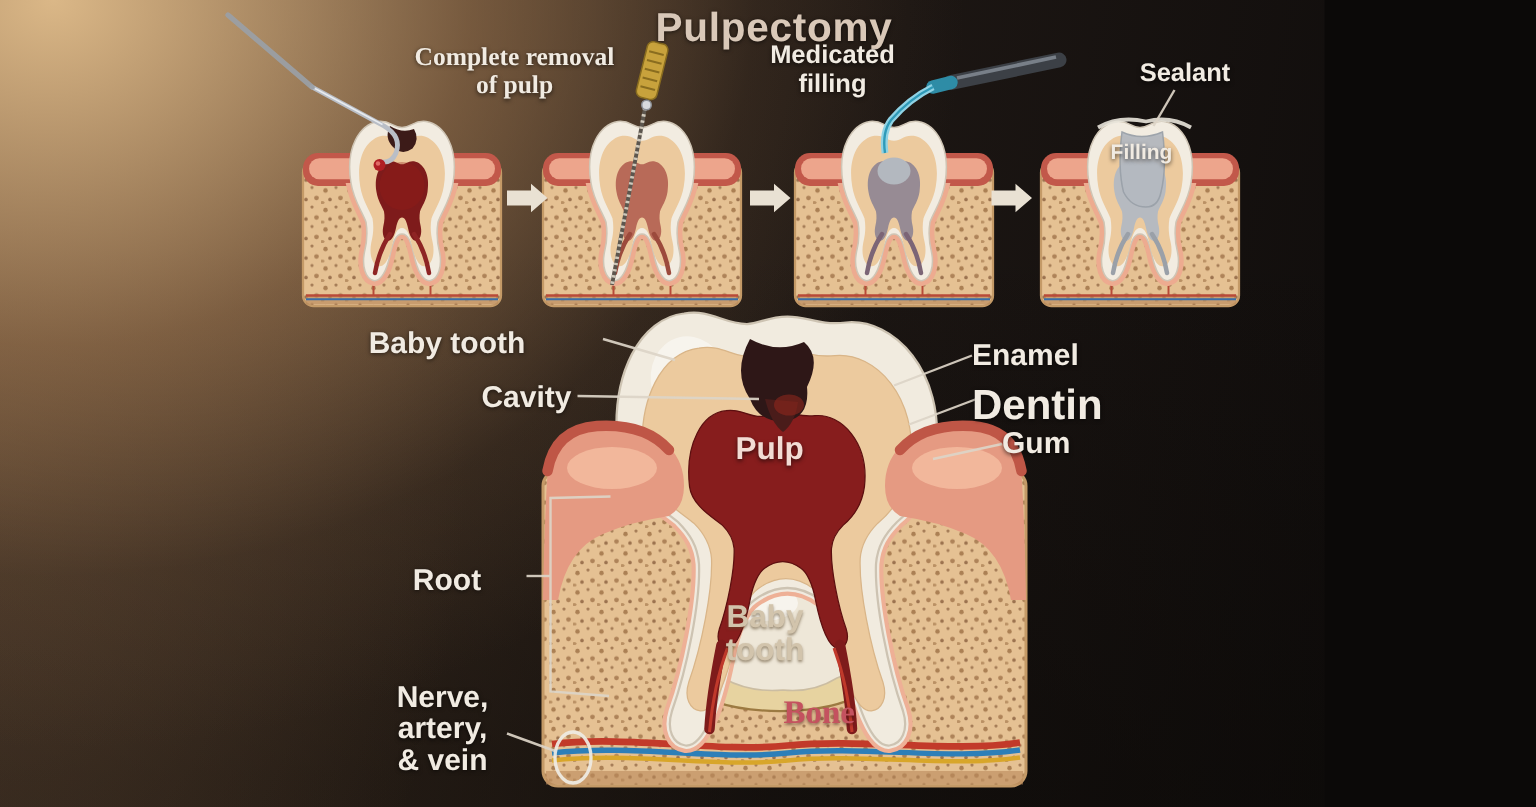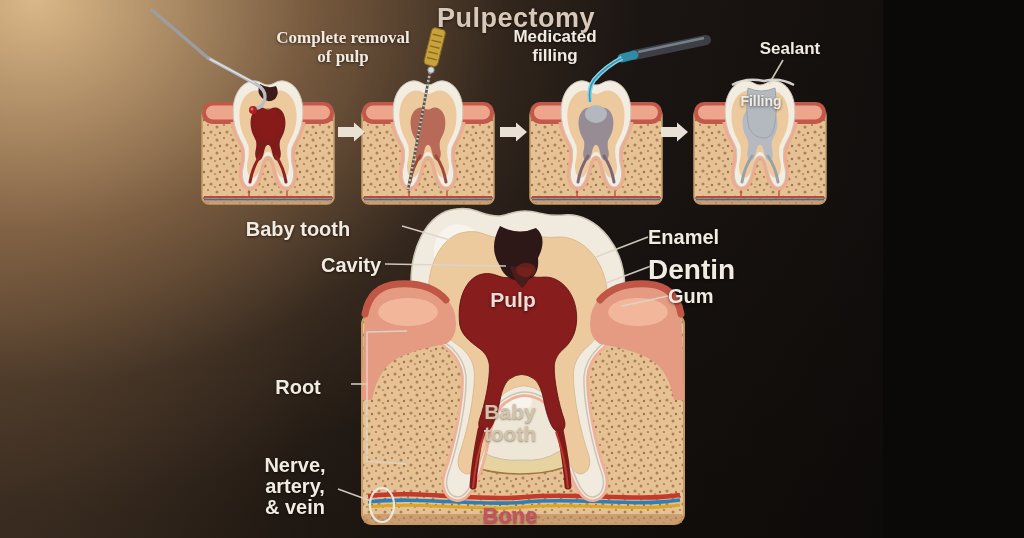--- a/index.html
+++ b/index.html
@@ -24,21 +24,21 @@
   .lbl-filling{left:711px;top:94px;width:100px;text-align:center;font-size:14px;}
   .lbl-baby{left:198px;top:218px;width:200px;text-align:center;font-size:20px;}
   .lbl-cavity{left:198px;top:254px;width:183px;text-align:right;font-size:20px;}
   .lbl-pulp{left:453px;top:288px;width:120px;text-align:center;font-size:21px;color:#f2dcd4;}
   .lbl-enamel{left:648px;top:226px;font-size:20px;}
   .lbl-dentin{left:648px;top:255px;font-size:28px;}
   .lbl-gum{left:668px;top:285px;font-size:20px;}
   .lbl-root{left:248px;top:376px;width:100px;text-align:center;font-size:20px;}
   .lbl-nerve{left:235px;top:455px;width:120px;text-align:center;font-size:20px;line-height:1.05;}
   .lbl-adult{left:440px;top:401px;width:140px;text-align:center;font-size:21px;color:#d2c4ac;line-height:1.05;text-shadow:0 1px 2px rgba(90,70,40,.6);}
-  .lbl-bone{left:450px;top:504px;width:120px;text-align:center;font-size:22px;color:#c4525f;text-shadow:0 1px 2px rgba(60,20,20,.5);}
+  .lbl-bone{left:450px;top:463px;width:120px;text-align:right;font-size:22px;color:#c4525f;text-shadow:0 1px 2px rgba(60,20,20,.5);font-family:Liberation Serif, serif;}
 </style>
 </head>
 <body>
 
 <div class="stage">
 
   <svg width="0" height="0" style="position:absolute" aria-hidden="true">
     <defs>
       <pattern id="boneDots" width="16" height="13" patternUnits="userSpaceOnUse">
         <circle cx="3" cy="4" r="1.5" fill="#9c6f45" opacity="0.8"></circle>

